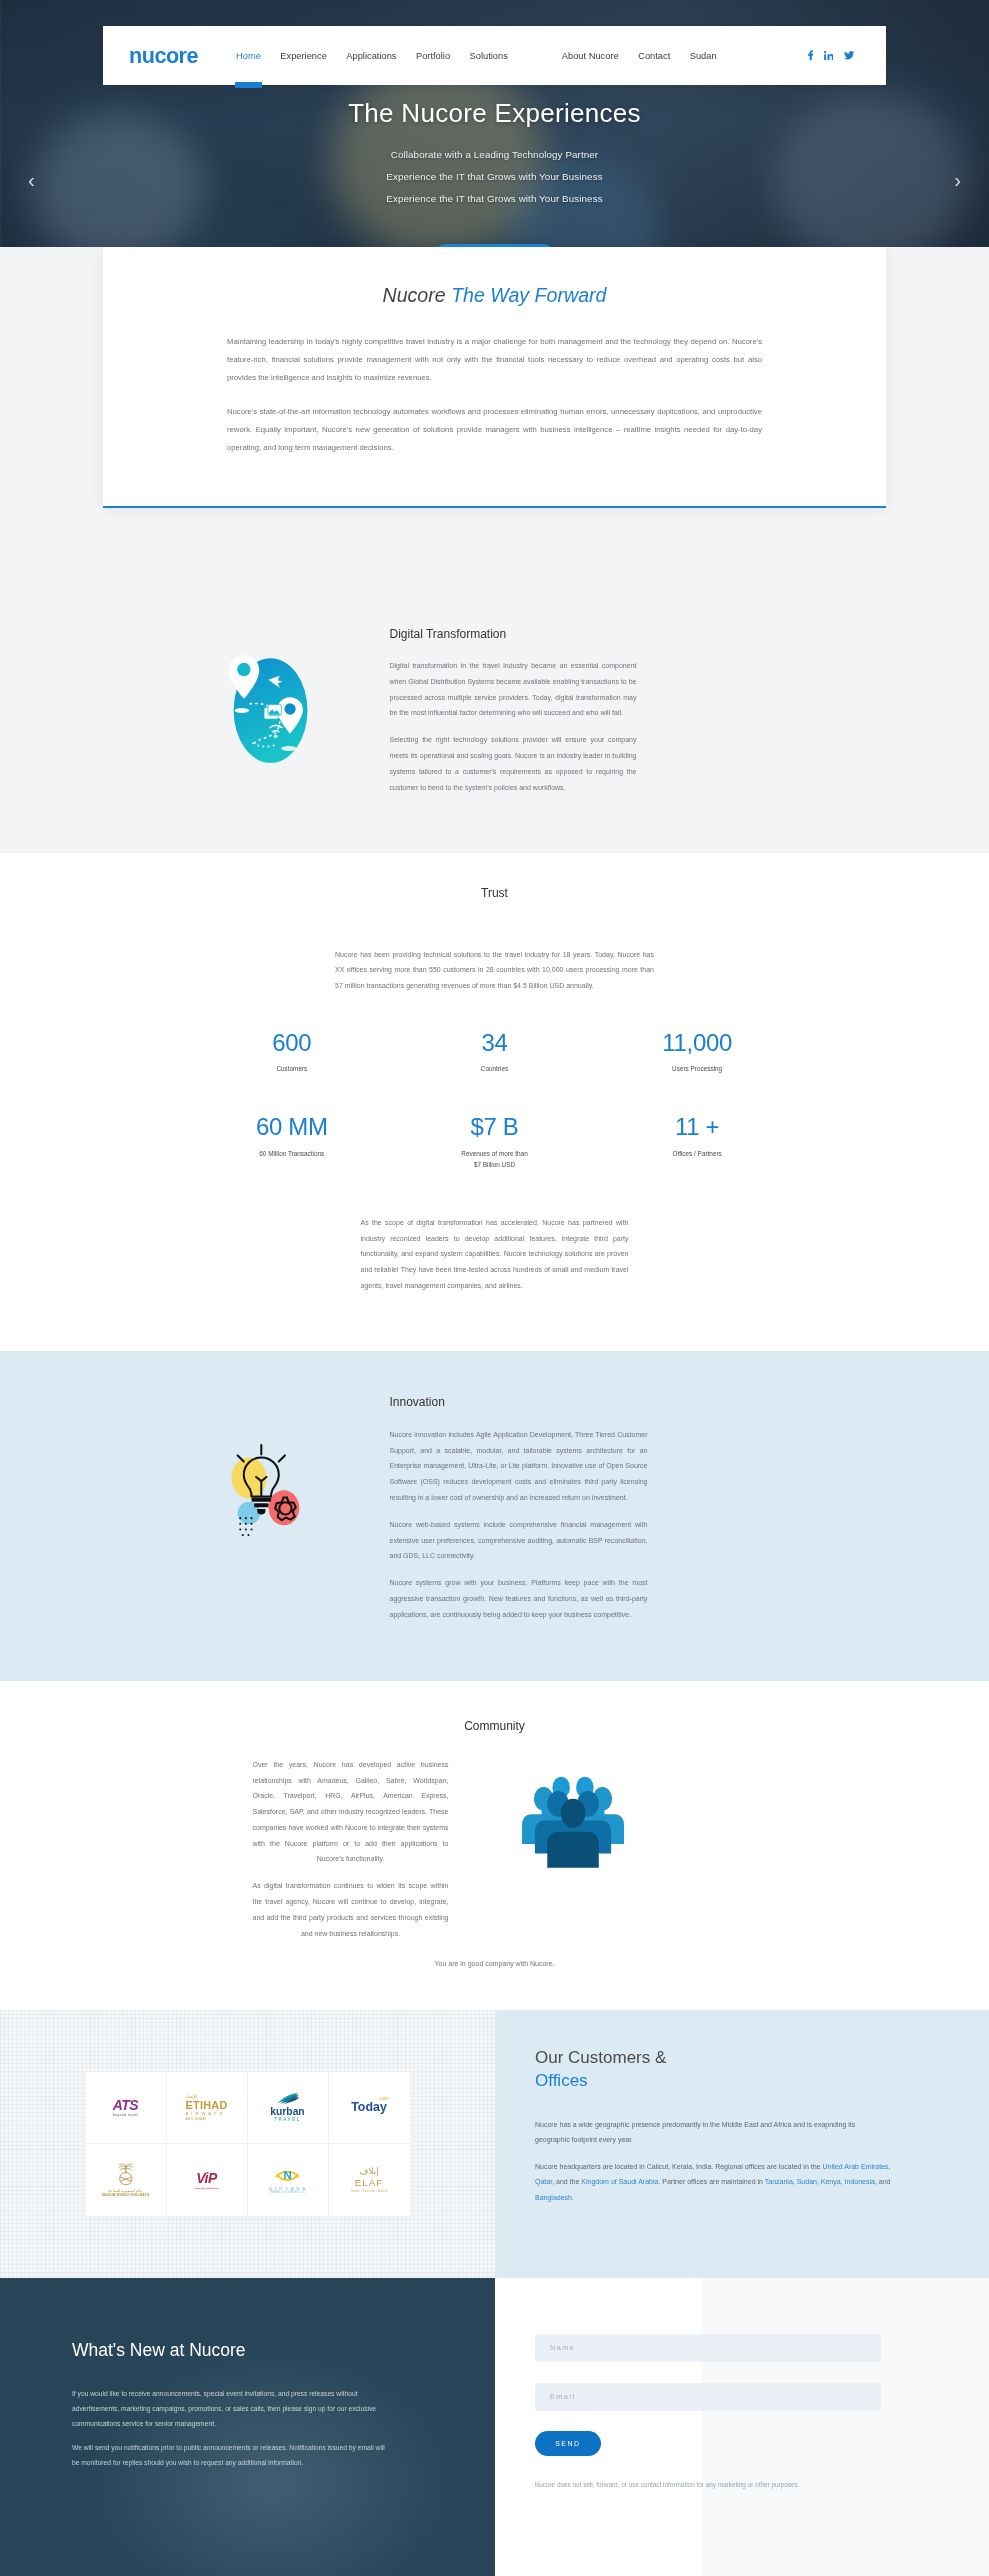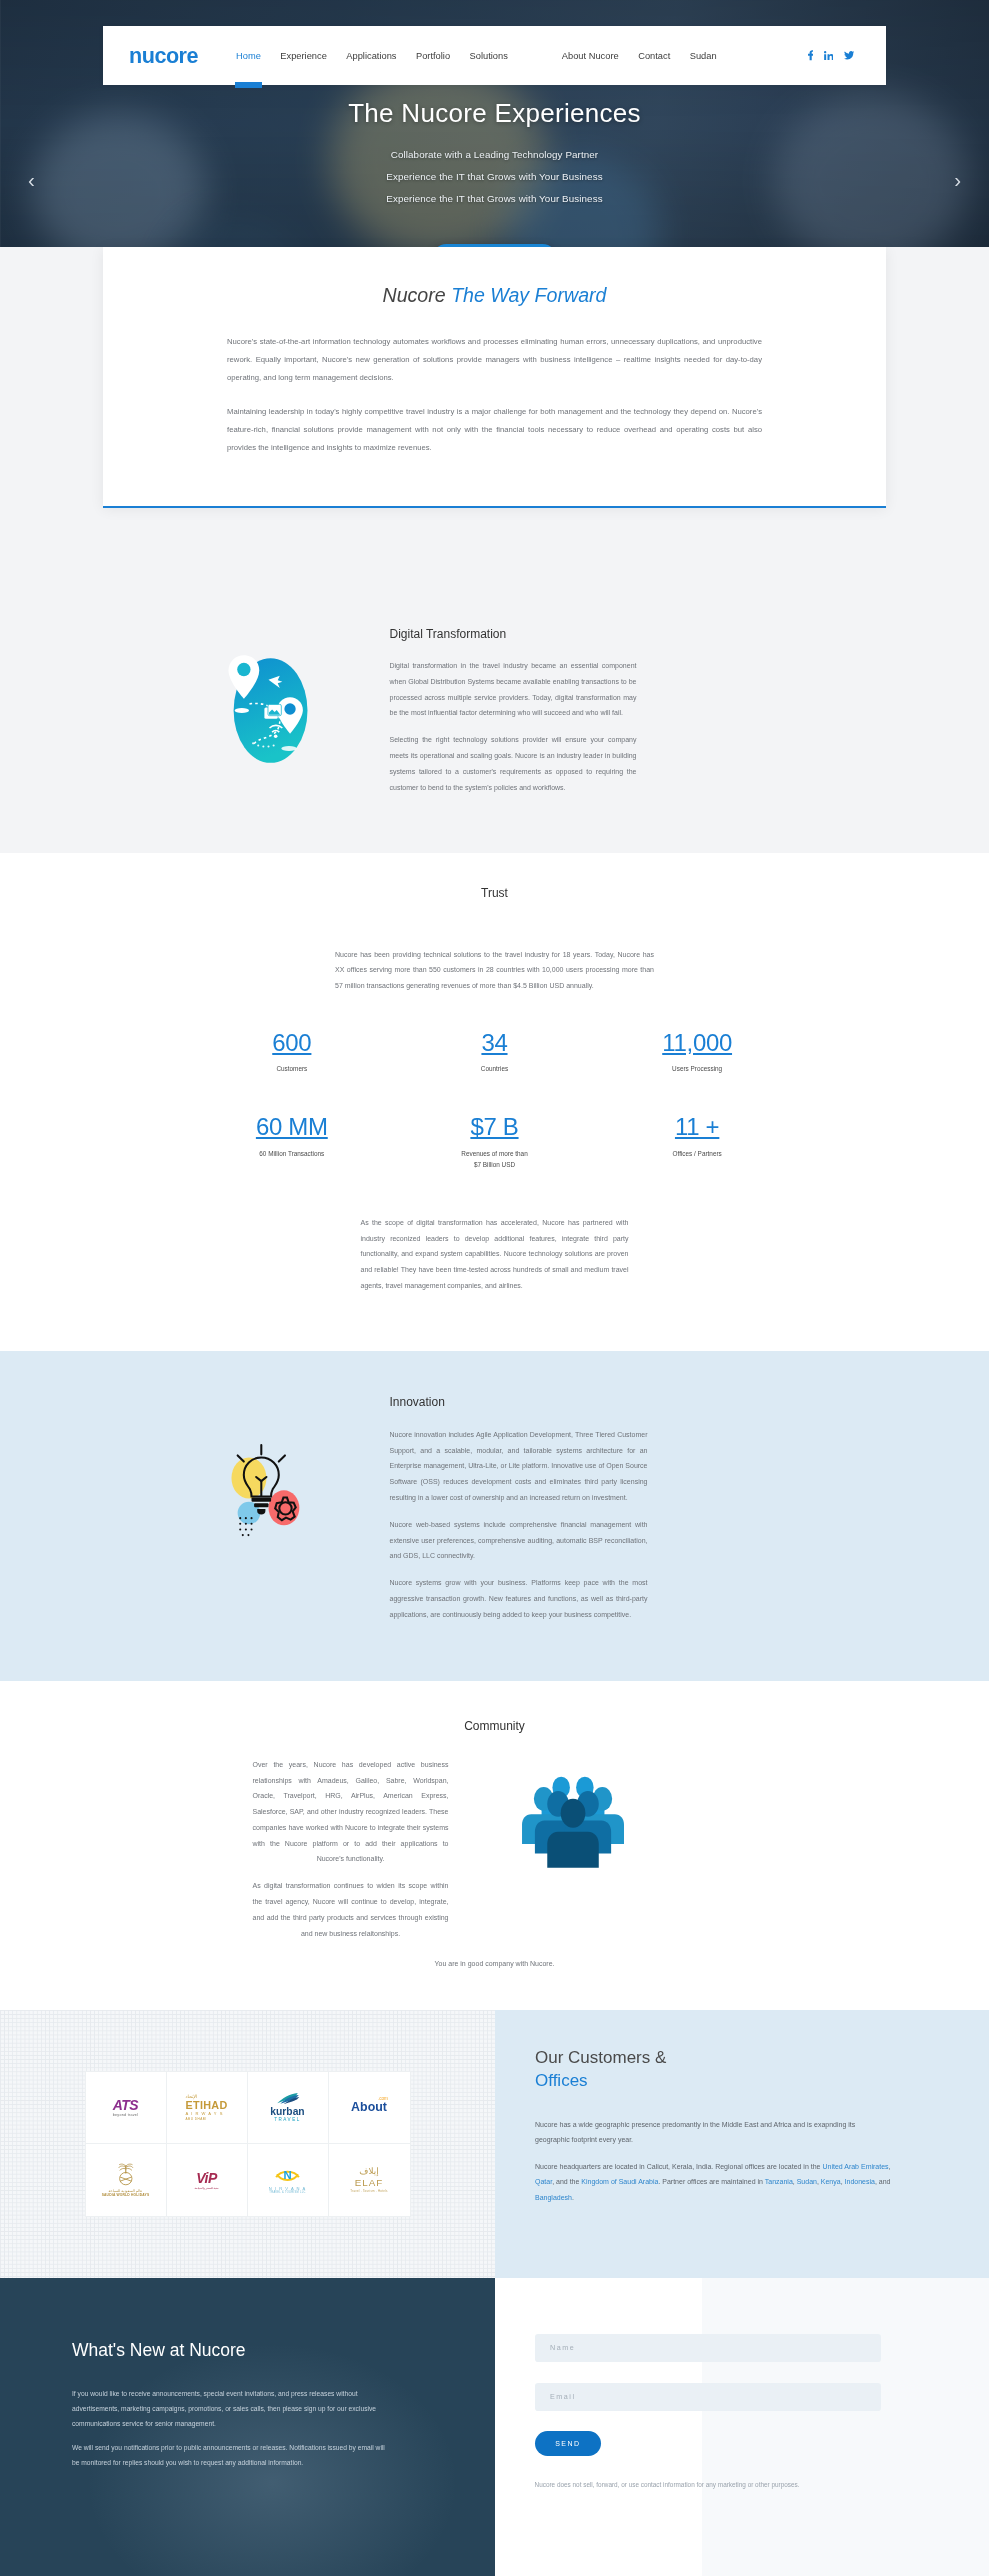--- a/index.html
+++ b/index.html
@@ -122,21 +122,21 @@
   }
   .adv-illus{width:155px; flex:0 0 155px; display:flex; justify-content:center; padding-top:23px;}
   .adv-text{flex:1; max-width:247px;}
 
   
   .trust{background:#fff; padding:33px 0 10.3px;}
   .trust-intro{width:319px; margin:0 auto; padding-top:23px;}
   .trust-intro .body-p{text-align:justify;}
   .stats{width:608px; margin:36px auto 0; display:flex; flex-wrap:wrap;}
   .stat{width:33.333%; text-align:center; margin-bottom:39px;}
-  .stat-num{font-size:24px; font-weight:300; color:#1a7fd4; line-height:1.1; letter-spacing:-0.3px;text-decoration:underline;}
+  .stat-num{font-size:24px; font-weight:300; color:#1a7fd4; line-height:1.1; letter-spacing:-0.3px;}
   .stat-label{font-size:6.4px; color:#4b4b4b; margin-top:8.2px; line-height:1.7; font-weight:400;}
   .trust-outro{width:268px; margin:5.2px auto 0; padding-bottom:36px;}
 
   
   .innovation{background:#dceaf4; padding:44px 4px 47px;}
   .inv-row{display:flex; width:608px; margin:0 auto; align-items:flex-start; gap:44px;}
   .inv-illus{width:155px; flex:0 0 155px; display:flex; justify-content:center; padding-top:46px;}
   .inv-text{flex:1; max-width:258px;}
 
   
@@ -281,22 +281,22 @@
         </span>
       </button>
     </div>
   </section>
 
   <div class="wayforward-wrap">
     <section class="wayforward">
       <h2 class="wf-title">
         <span>Nucore </span><b>The Way Forward</b>
       </h2>
+      <p class="wf-p">Maintaining leadership in today's highly competitive travel industry is a major challenge for both management and the technology they depend on. Nucore's feature-rich, financial solutions provide management with not only with the financial tools necessary to reduce overhead and operating costs but also provides the intelligence and insights to maximize revenues.</p>
       <p class="wf-p">Nucore's state-of-the-art information technology automates workflows and processes eliminating human errors, unnecessary duplications, and unproductive rework. Equally important, Nucore's new generation of solutions provide managers with business intelligence – realtime insights needed for day-to-day operating, and long term management decisions.</p>
-      <p class="wf-p">Maintaining leadership in today's highly competitive travel industry is a major challenge for both management and the technology they depend on. Nucore's feature-rich, financial solutions provide management with not only with the financial tools necessary to reduce overhead and operating costs but also provides the intelligence and insights to maximize revenues.</p>
     </section>
   </div>
 
   <section class="sec advantages">
     <div class="adv-row">
       <div class="adv-illus">
         <svg width="103" height="118" viewBox="0 0 200 230">
           <defs>
             <linearGradient id="gdt" x1="0" y1="0" x2="0.3" y2="1">
               <stop offset="0%" stop-color="#0e8ed0"></stop>
@@ -489,21 +489,21 @@
               <path d="M16 22C26 15 36 9 47 8c-3 4-6 6-10 7-8 3-15 5-21 7z" fill="#1c4e80"></path>
             </svg>
             <div style="font-size:10.3px;font-weight:bold;color:#1c4e80;line-height:1.1">kurban</div>
             <div style="font-size:4.6px;color:#1aa3c4;letter-spacing:1.5px">TRAVEL</div>
           </div>
         </div>
 
         <div class="logo-cell">
           <div style="text-align:center;position:relative">
             <span style="font-size:4.6px;color:#f5a623;position:absolute;right:-1px;top:-4.1px">.com</span>
-            <div style="font-size:12.4px;font-weight:bold;color:#1b4e9b">About</div>
+            <div style="font-size:12.4px;font-weight:bold;color:#1b4e9b">Today</div>
           </div>
         </div>
 
         <div class="logo-cell">
           <div style="text-align:center">
             <svg width="21.6" height="23" viewBox="0 0 42 44">
               <path d="M21 4v16" stroke="#b08c3a" stroke-width="2"></path>
               <path d="M21 8c-6-4-11-3-14 1M21 8c6-4 11-3 14 1M21 6c-4-5-9-5-13-3M21 6c4-5 9-5 13-3M21 11c-5-2-9 0-12 3M21 11c5-2 9 0 12 3" stroke="#b08c3a" stroke-width="1.4" fill="none"></path>
               <circle cx="21" cy="30" r="12" fill="none" stroke="#b08c3a" stroke-width="1.6"></circle>
               <path d="M10 27l22 8M32 27l-22 8" stroke="#b08c3a" stroke-width="1.6"></path>

